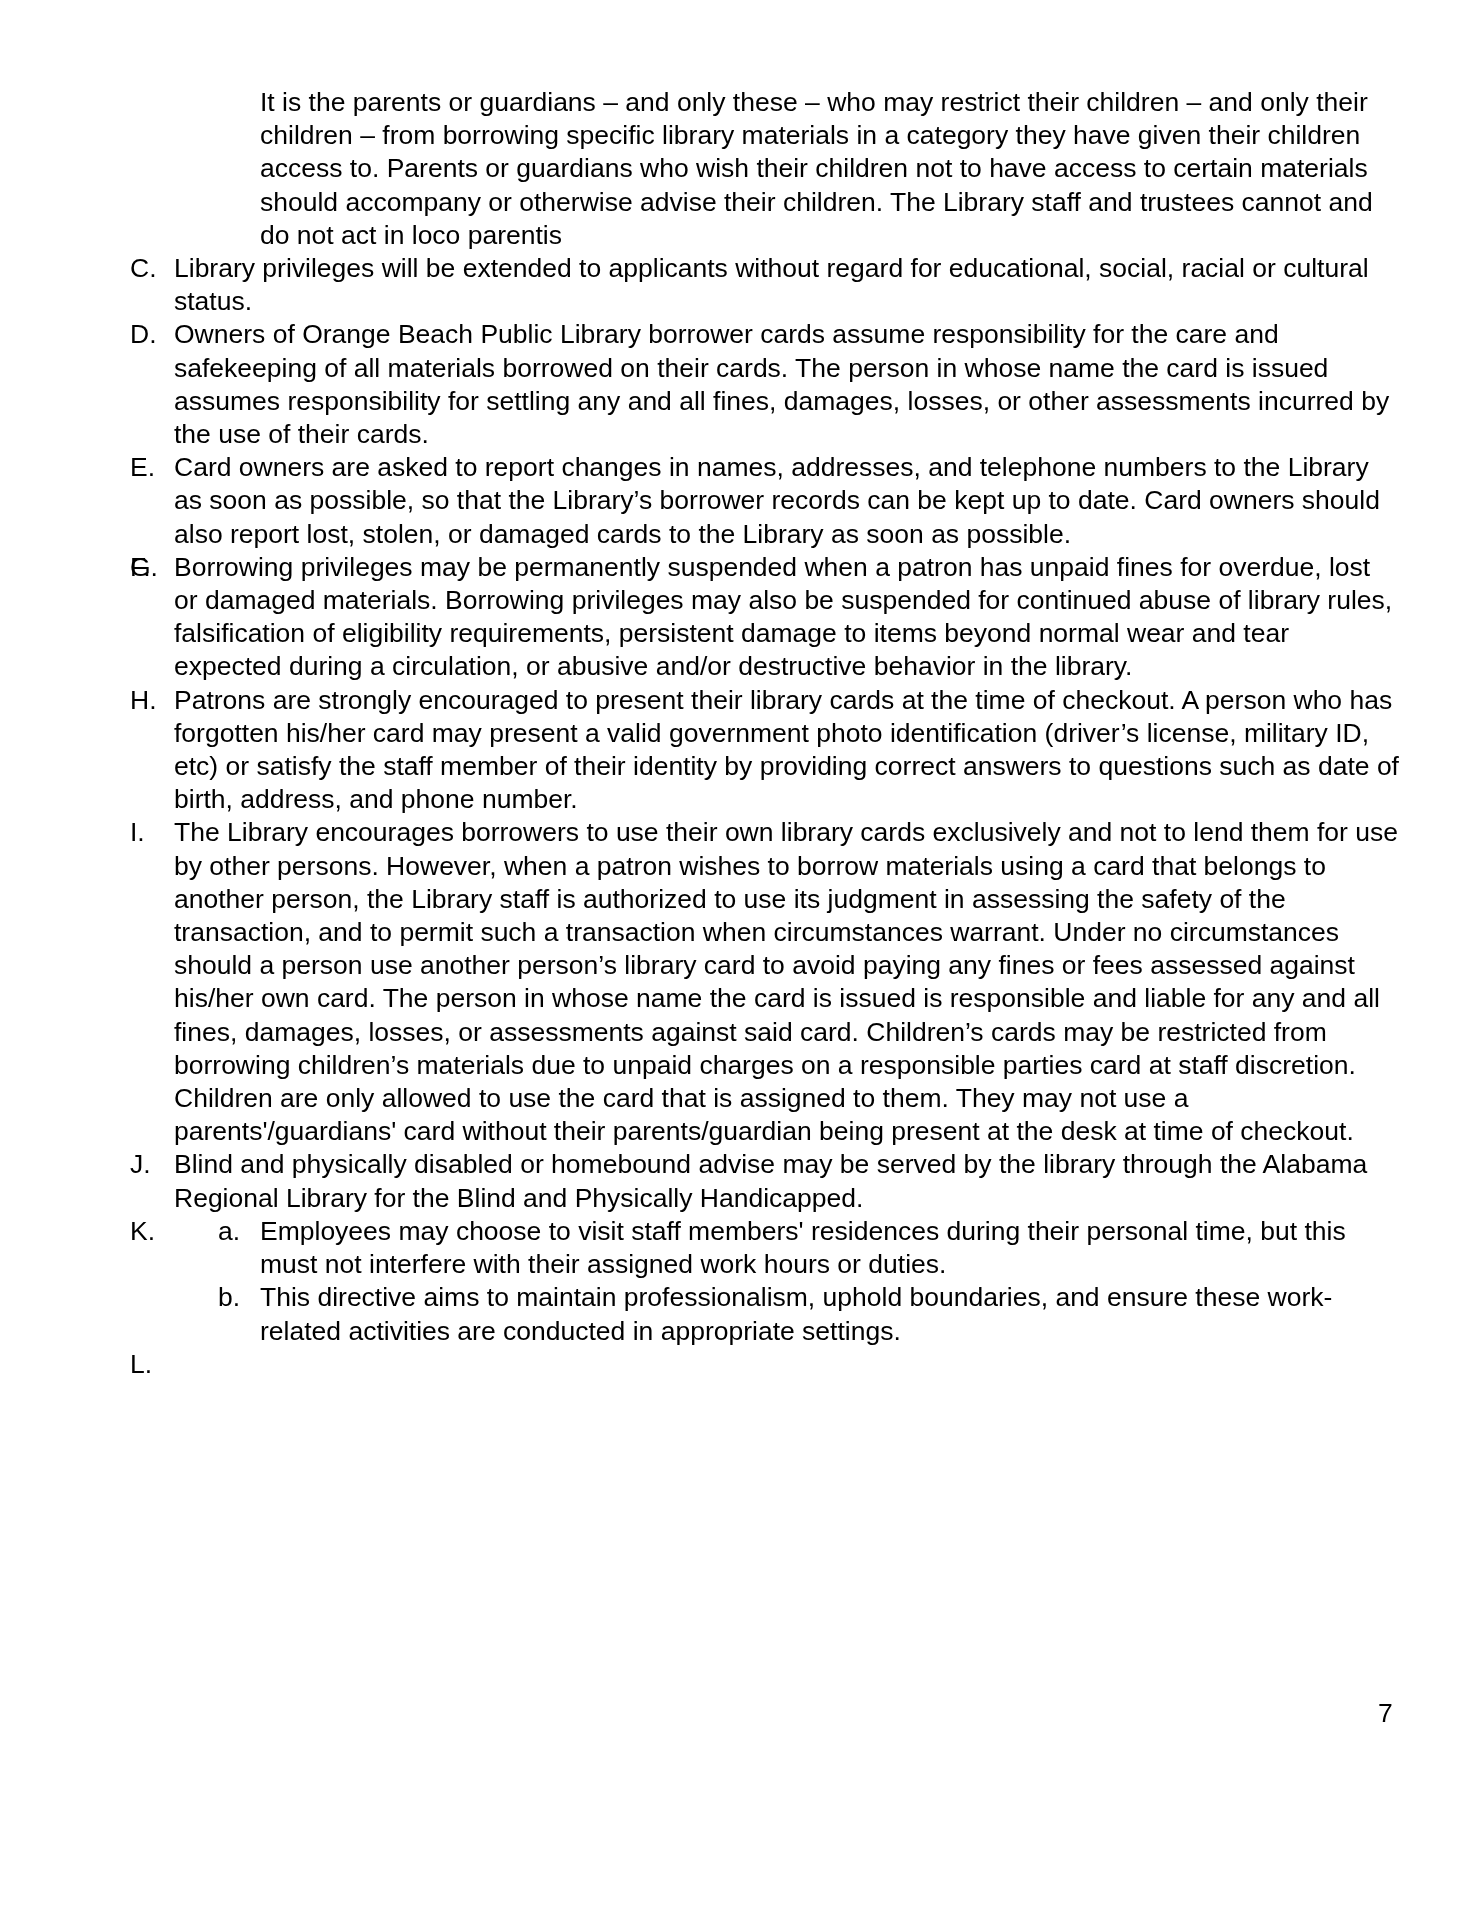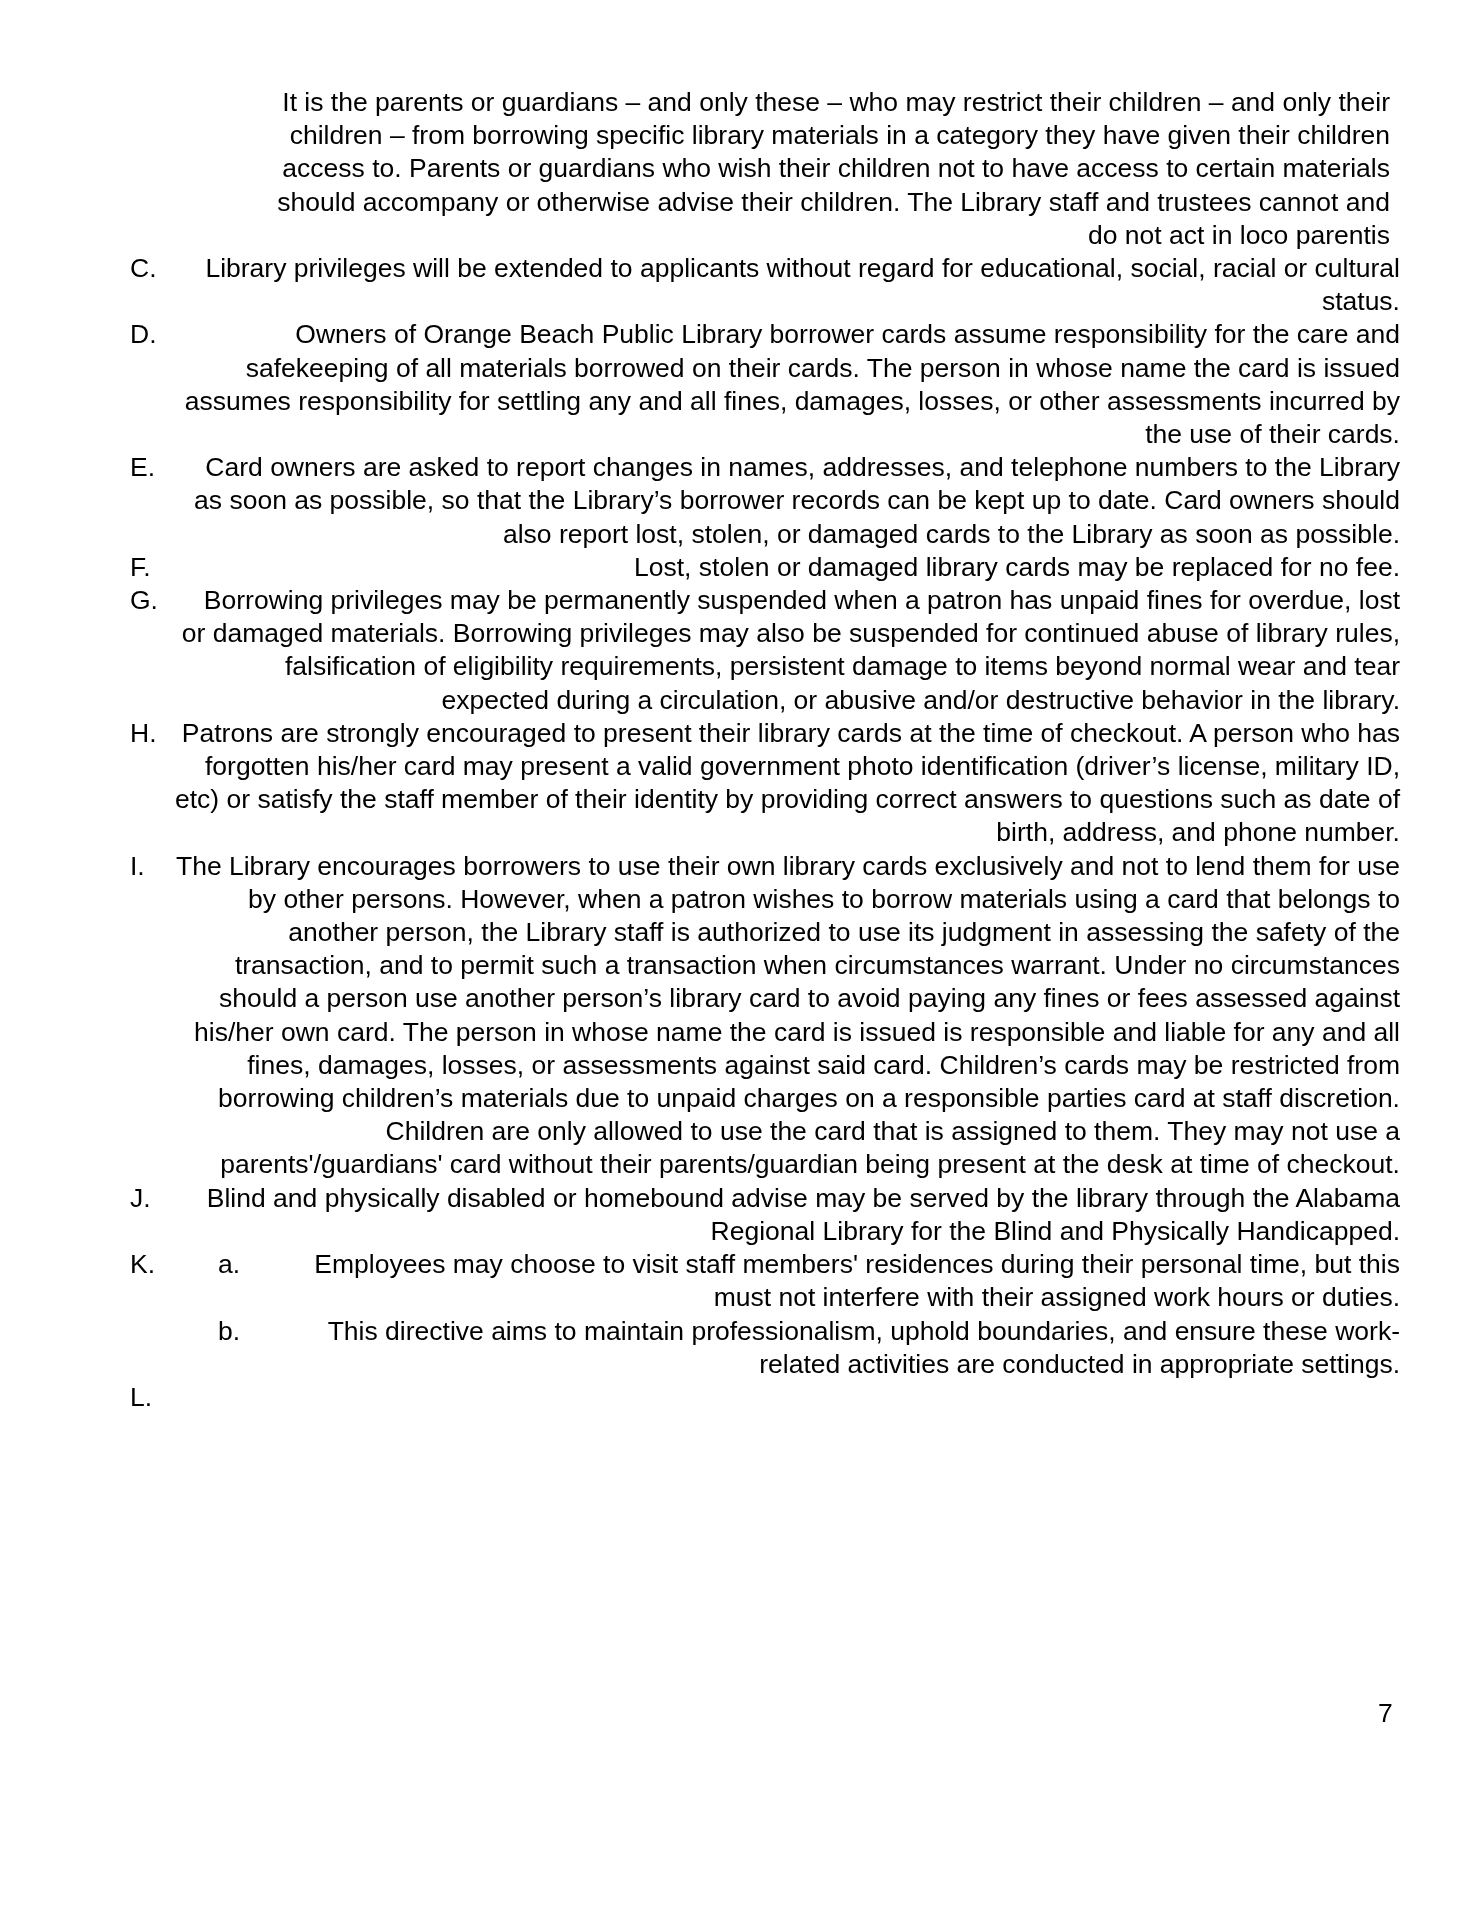--- a/index.html
+++ b/index.html
@@ -1,18 +1,18 @@
 <!DOCTYPE html>
 <html><head>
 <meta charset="utf-8">
 <style>
   html, body { margin: 0; padding: 0; background: #ffffff; }
   body { width: 1484px; height: 1920px; position: relative; overflow: hidden;
          font-family: "Liberation Sans", sans-serif; color: #000; }
-  .page { position: absolute; left: 0; top: 0; width: 1484px; height: 1704px; text-align: right; }
+  .page { position: absolute; left: 0; top: 0; width: 1484px; height: 1704px; }
   .intro { position: absolute; left: 260px; top: 86px; width: 1130px;
            font-size: 26.5px; line-height: 33.2px; }
   .list { position: absolute; left: 130px; top: 252px; width: 1270px; margin: 0; padding: 0; }
   .item { position: relative; padding-left: 44px; font-size: 26.5px; line-height: 33.2px; }
   .item .marker { position: absolute; left: 0; top: 0; }
   .sub { position: relative; padding-left: 130px; font-size: 26.5px; line-height: 33.2px; }
   .sub .marker { position: absolute; left: 88px; top: 0; }
   .page-number { position: absolute; left: 1378px; top: 1697px; font-size: 26.5px; line-height: 33px; }
 </style>
 </head>
@@ -29,21 +29,20 @@
     <div class="item">
       <span class="marker">D.</span>
       <span> Owners of Orange Beach Public Library borrower cards assume responsibility for the care and safekeeping of all materials borrowed on their cards.  The person in whose name the card is issued assumes responsibility for settling any and all fines, damages, losses, or other assessments incurred by the use of their cards.</span>
     </div>
     <div class="item">
       <span class="marker">E.</span>
       <span>Card owners are asked to report changes in names, addresses, and telephone numbers to the Library as soon as possible, so that the Library’s borrower records can be kept up to date. Card owners should also report lost, stolen, or damaged cards to the Library as soon as possible.</span>
     </div>
     <div class="item">
       <span class="marker">F.</span>
-      <span>Lost, stolen or damaged library cards may be replaced for no fee.</span>
     </div>
     <div class="item">
       <span class="marker">G.</span>
       <span>Borrowing privileges may be permanently suspended when a patron has unpaid fines for overdue, lost or damaged materials. Borrowing privileges may also be suspended for continued abuse of library rules, falsification of eligibility requirements, persistent damage to items beyond normal wear and tear expected during a circulation, or abusive and/or destructive behavior in the library.</span>
     </div>
     <div class="item">
       <span class="marker">H.</span>
       <span>Patrons are strongly encouraged to present their library cards at the time of checkout. A person who has forgotten his/her card may present a valid government photo identification (driver’s license, military ID, etc) or satisfy the staff member of their identity by providing correct answers to questions such as date of birth, address, and phone number.</span>
     </div>
     <div class="item">

